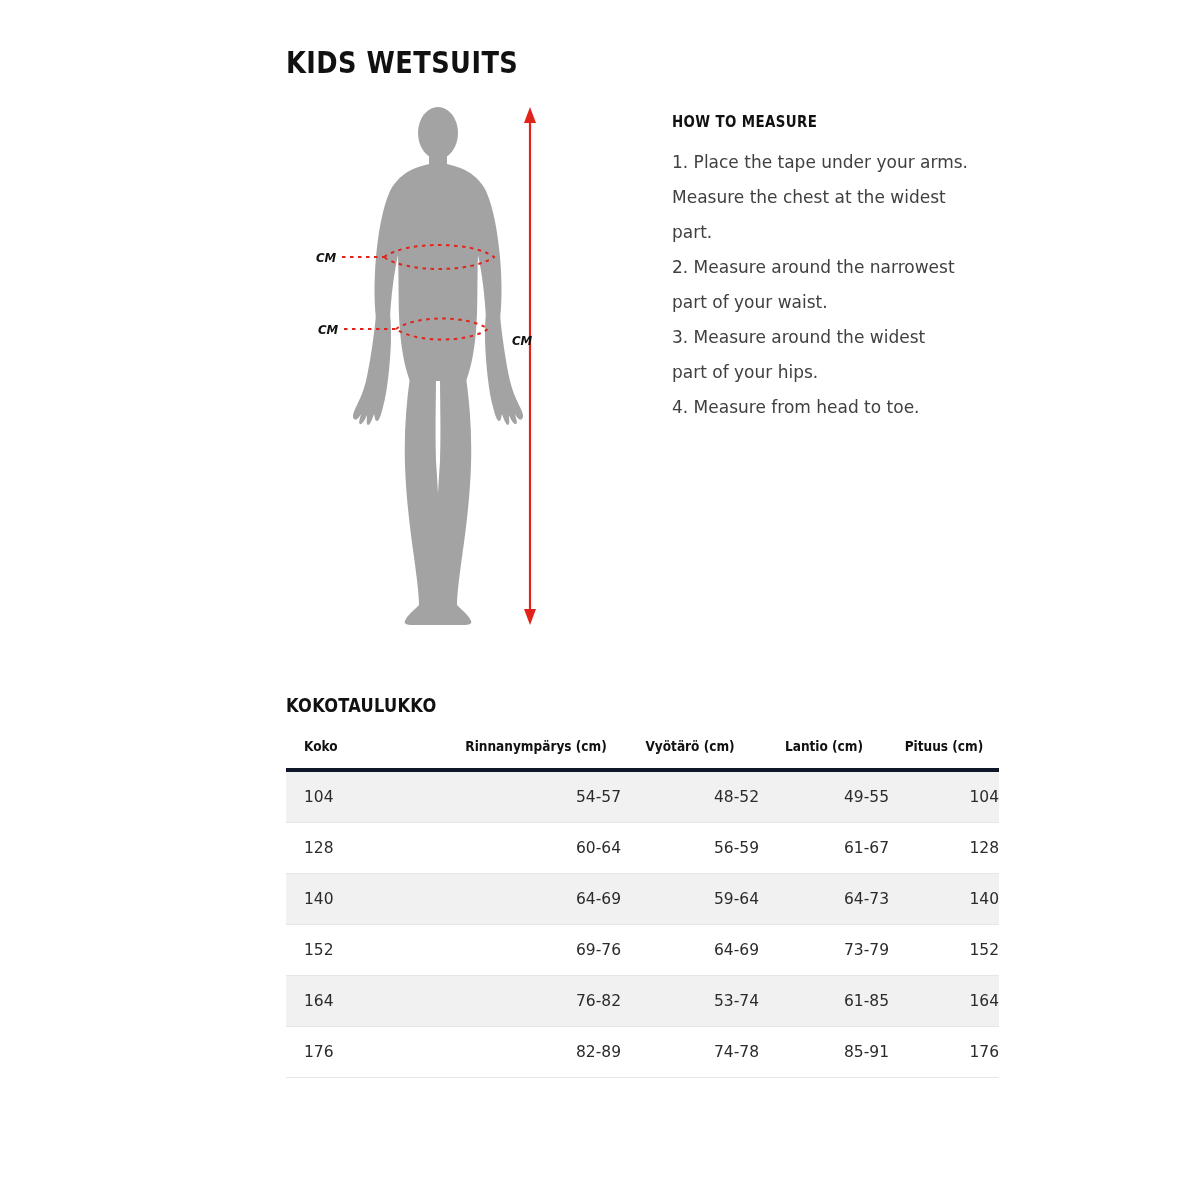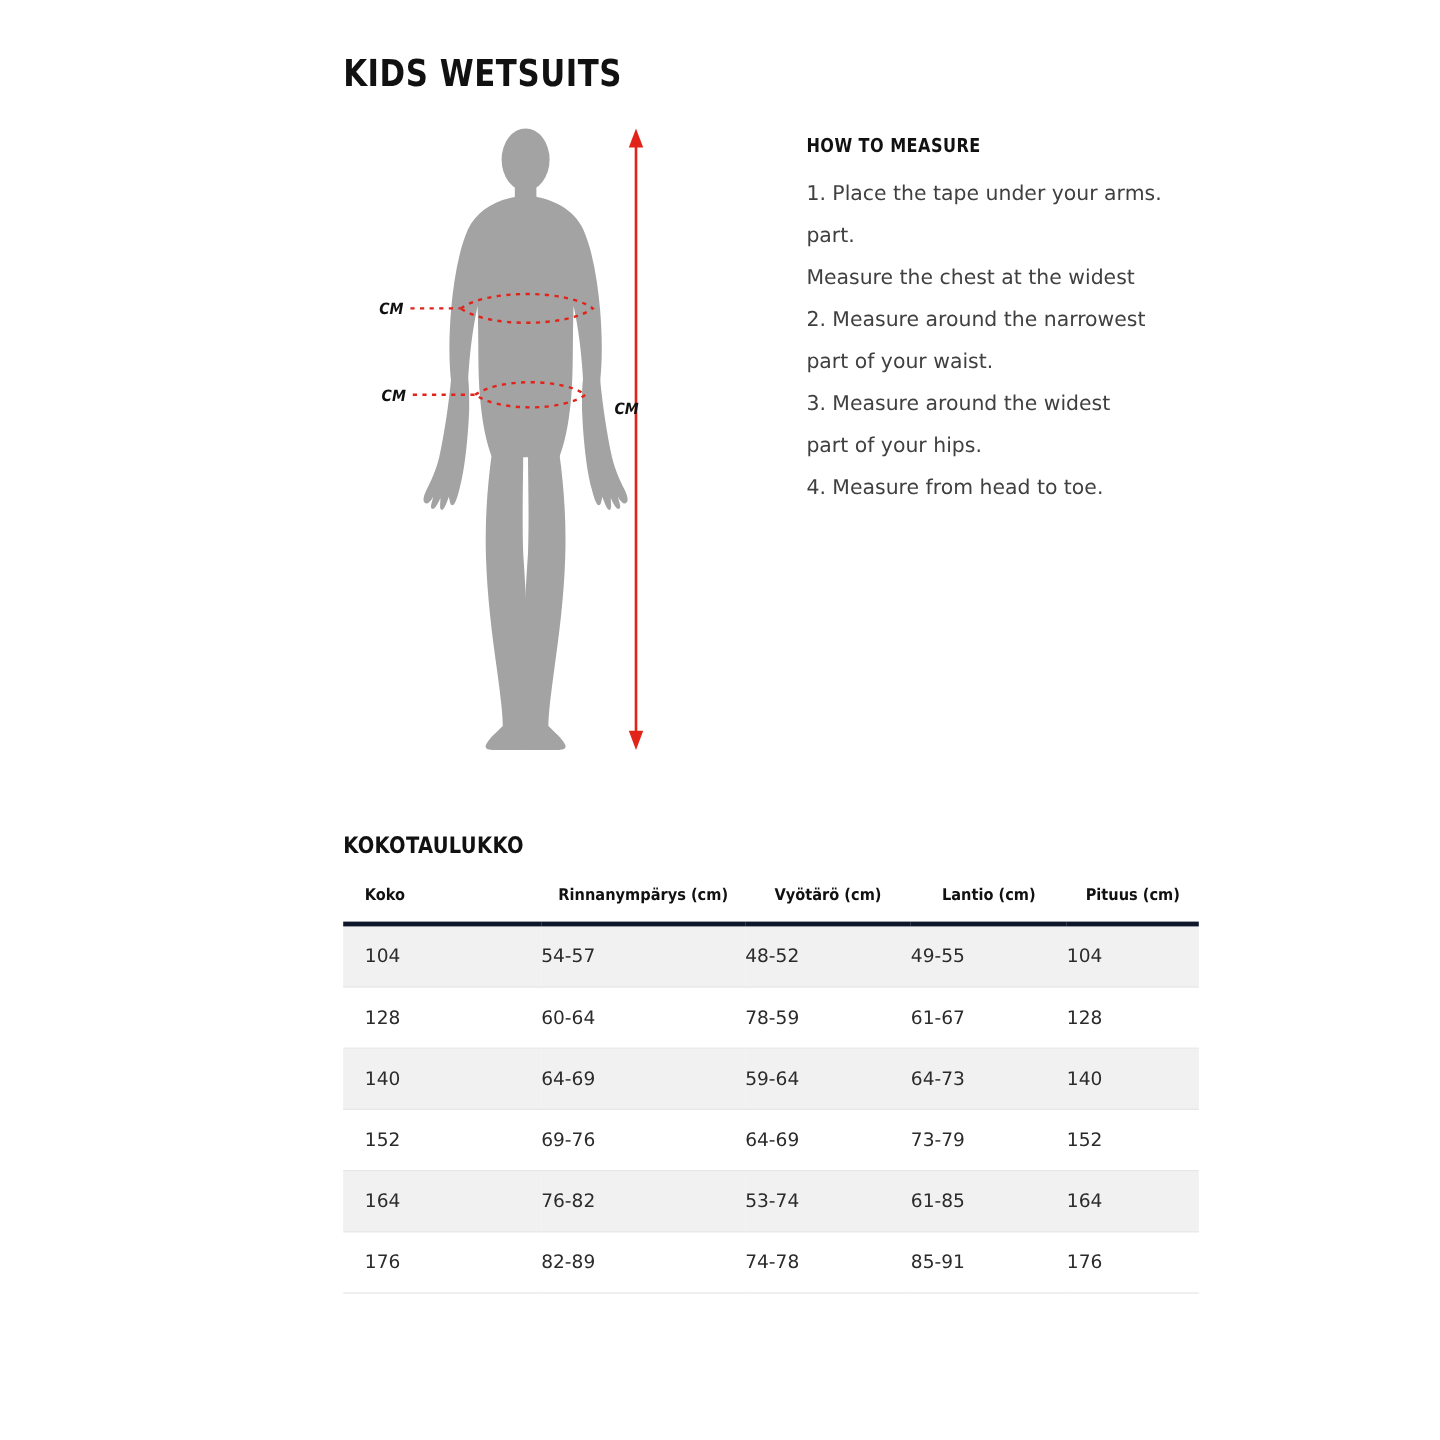--- a/index.html
+++ b/index.html
@@ -100,21 +100,21 @@
     text-align: center;
     padding: 12px 0 14px 0;
     font-family: "DejaVu Sans Condensed", "Liberation Sans", sans-serif;
     border-bottom: 4px solid #0f172a;
     white-space: nowrap;
   }
   .size-table th.col-koko { text-align: left; padding-left: 18px; }
   .size-table td {
     font-size: 15.5px;
     color: #2b2b2b;
-    text-align: left;
+    text-align: right;
     padding: 16px 0 16px 0;
     font-family: "DejaVu Sans", sans-serif;
     border-bottom: 1px solid #e6e6e6;
   }
   .size-table td.col-koko { text-align: left; padding-left: 18px; }
   .size-table tbody tr:nth-child(odd) { background: #f1f1f1; }
   .size-table tbody tr:nth-child(even) { background: #ffffff; }
 
   .col-w1 { width: 165px; }
   .col-w2 { width: 170px; }
@@ -233,22 +233,22 @@
         <path d="M110 224 C 130 210, 182 210, 202 224 C 182 238, 130 238, 110 224 Z"></path>
         <line x1="58" y1="224" x2="110" y2="224"></line>
       </g>
       <text class="cm-label" x="32" y="229">CM</text>
     </svg>
   </div>
 
   <div class="howto">
     <div class="howto-title">HOW TO MEASURE</div>
     <div class="howto-line">1. Place the tape under your arms.</div>
+    <div class="howto-line">Measure the chest at the widest</div>
     <div class="howto-line">part.</div>
-    <div class="howto-line">Measure the chest at the widest</div>
     <div class="howto-line">2. Measure around the narrowest</div>
     <div class="howto-line">part of your waist.</div>
     <div class="howto-line">3. Measure around the widest</div>
     <div class="howto-line">part of your hips.</div>
     <div class="howto-line">4. Measure from head to toe.</div>
   </div>
 
   <div class="table-title">KOKOTAULUKKO</div>
 
   <table class="size-table">
@@ -272,21 +272,21 @@
       <tr>
         <td class="col-koko">104</td>
         <td>54-57</td>
         <td>48-52</td>
         <td>49-55</td>
         <td>104</td>
       </tr>
       <tr>
         <td class="col-koko">128</td>
         <td>60-64</td>
-        <td>78-59</td>
+        <td>56-59</td>
         <td>61-67</td>
         <td>128</td>
       </tr>
       <tr>
         <td class="col-koko">140</td>
         <td>64-69</td>
         <td>59-64</td>
         <td>64-73</td>
         <td>140</td>
       </tr>

